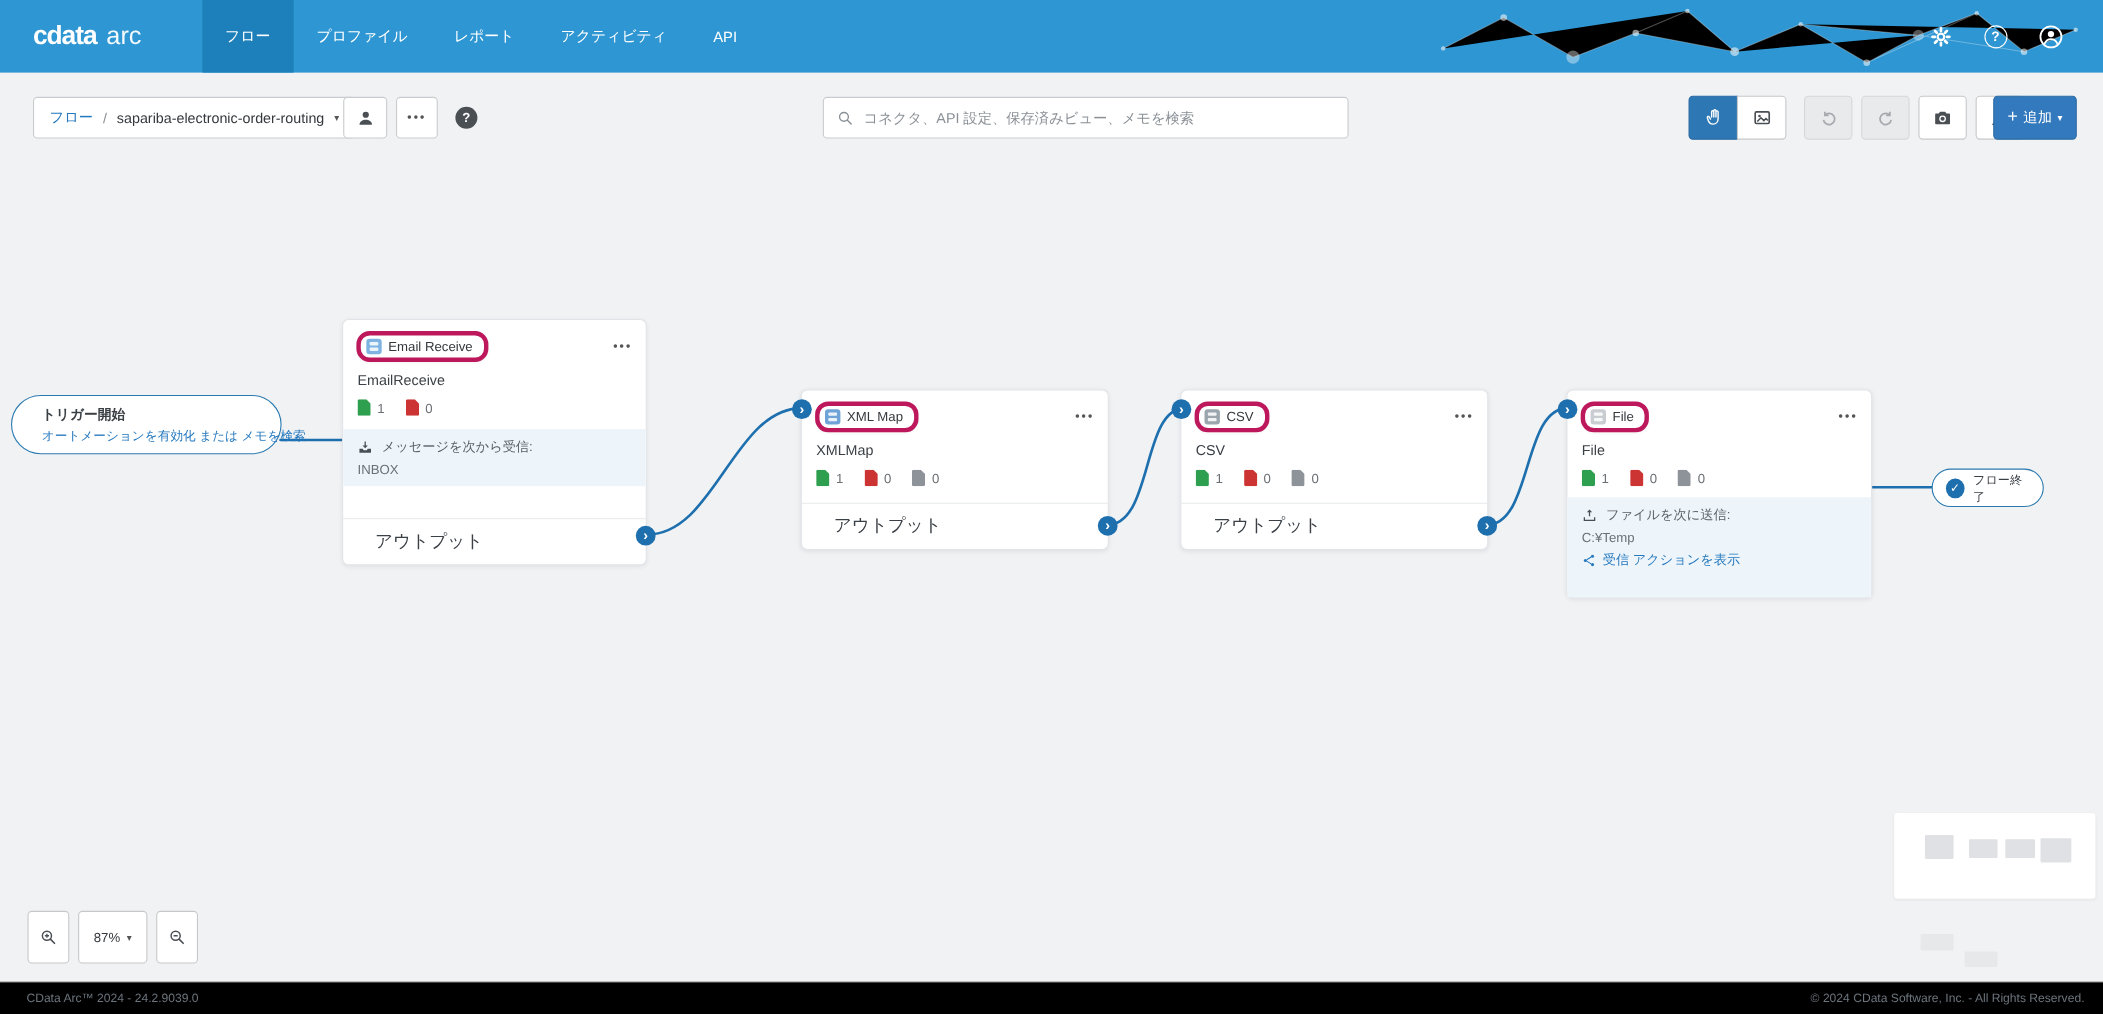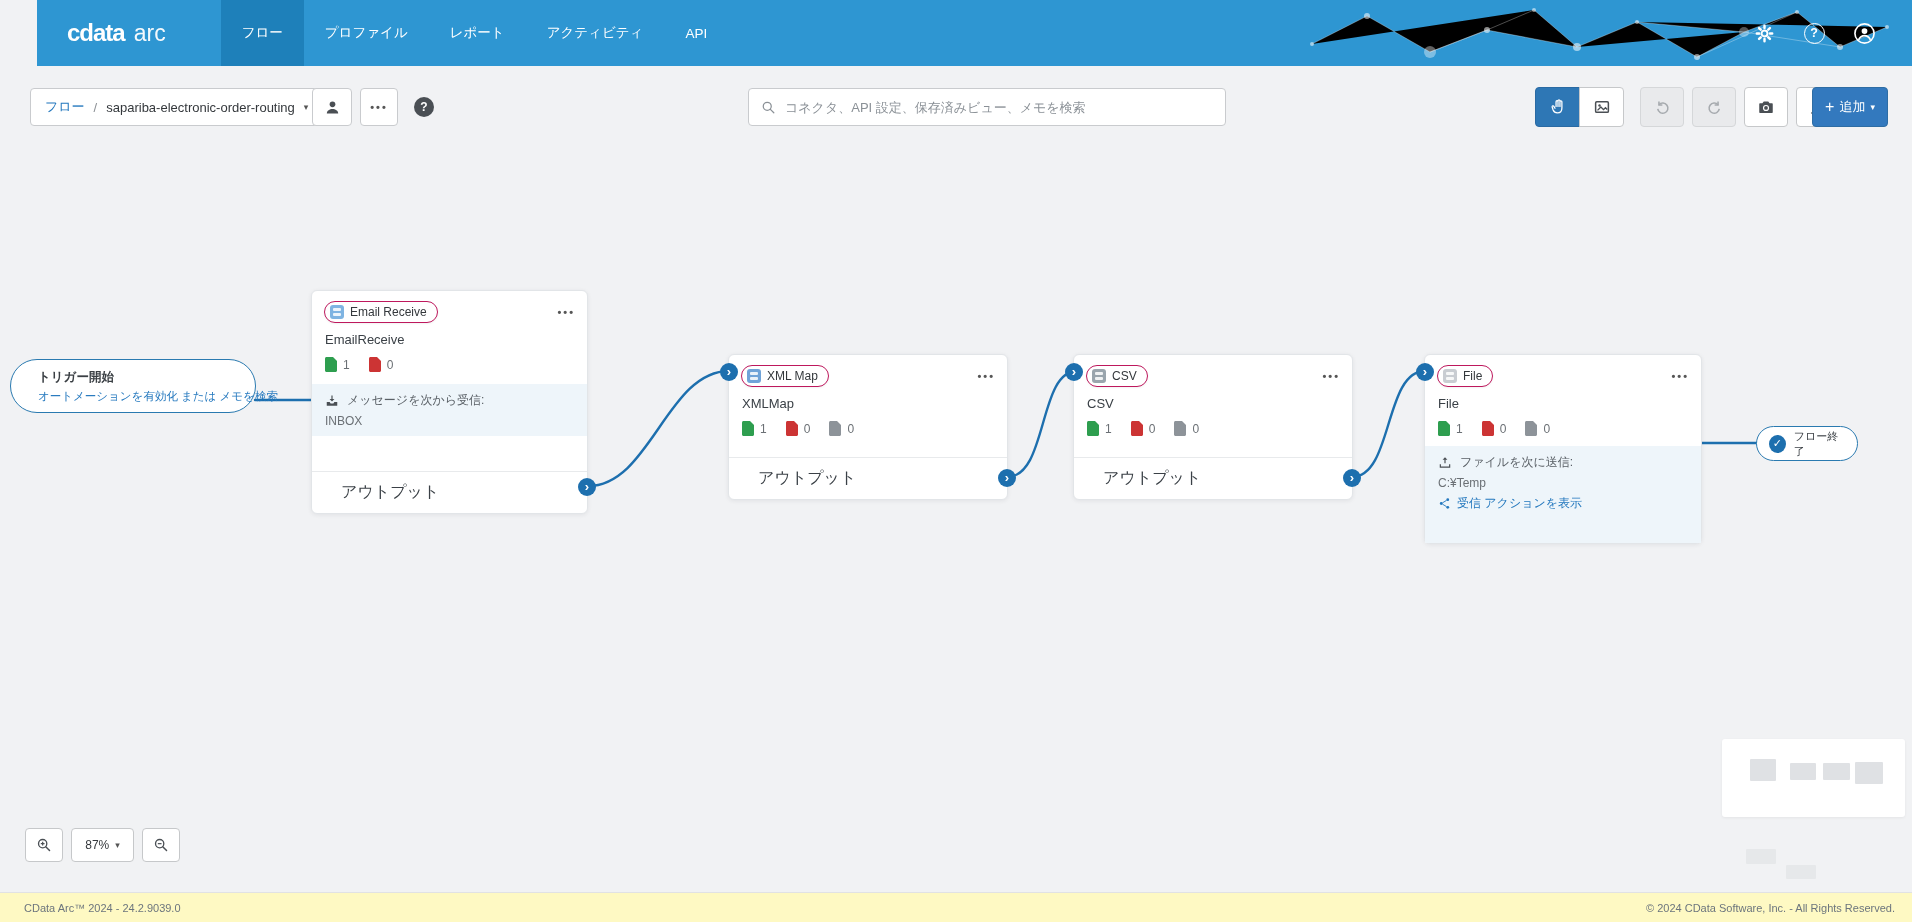--- a/index.html
+++ b/index.html
@@ -5,21 +5,21 @@
   :root{
     --nav-bg:#2E96D2; --nav-active:#1E80BA; --canvas:#F1F2F4; --accent:#1D6FAE;
     --link:#2478BE; --btn-primary:#3379BE; --card-border:#E2E5E8; --success:#2E9E4F;
     --error:#CC3434; --neutral:#8D9399; --txt:#3A4046; --muted:#6B7075;
   }
   *{box-sizing:border-box; margin:0; padding:0;}
   html,body{width:1912px; height:922px; overflow:hidden;}
   body{font-family:"Liberation Sans","DejaVu Sans",sans-serif; background:var(--canvas); position:relative;}
 
   
-  .nav{height:66px; background:var(--nav-bg); display:flex; align-items:center; position:relative; z-index:5; color:#fff;margin-left:37px;}
+  .nav{height:66px; background:var(--nav-bg); display:flex; align-items:center; position:relative; z-index:5; color:#fff;}
   .logo{display:flex; align-items:baseline; gap:9px; margin-left:30px; white-space:nowrap;}
   .logo .p1{font-size:24px; font-weight:bold; letter-spacing:-1px;}
   .logo .p2{font-size:23px; font-weight:300; opacity:.95;}
   .tabs{display:flex; height:66px; margin-left:55px;}
   .tab{display:flex; align-items:center; padding:0 21px; font-size:13.5px; cursor:pointer; white-space:nowrap;}
   .tab.active{background:var(--nav-active);}
   .nav-right{position:absolute; right:36px; top:0; height:66px; display:flex; align-items:center; gap:26px; z-index:6;}
   .nav-icon{width:24px; height:24px; display:flex; align-items:center; justify-content:center; cursor:pointer;}
   .circ{width:21px; height:21px; border:1.6px solid #fff; border-radius:50%; display:flex; align-items:center; justify-content:center; font-size:12.5px; font-weight:bold; color:#fff;}
   .net{position:absolute; right:0; top:0; pointer-events:none;}
@@ -53,53 +53,53 @@
   .trigger{left:10px; top:293px; width:246px; height:54px; border-radius:28px; padding:0 16px; gap:11px;}
   .trigger .t1{font-size:12.5px; color:#3a3f44; font-weight:bold;}
   .trigger .t2{font-size:11.5px; color:var(--link); margin-top:3px; white-space:nowrap;}
   .flow-end{left:1756px; top:360px; width:102px; height:35px; border-radius:18px; padding:0 12px; gap:8px;}
   .flow-end .chk{width:18px; height:18px; border-radius:50%; background:var(--accent); color:#fff; font-size:11px; display:flex; align-items:center; justify-content:center;}
   .flow-end .lbl{font-size:11px; color:#3a3f44;}
 
   
   .card{position:absolute; background:#fff; border:1px solid var(--card-border); border-radius:6px; box-shadow:0 1px 4px rgba(33,40,48,.08); display:flex; flex-direction:column; padding-top:10px;}
   .card-head{display:flex; align-items:center; justify-content:space-between; padding:0 12px;}
-  .badge{display:flex; align-items:center; gap:6px; border:1px solid #be185d; border-radius:12px; padding:3px 10px 3px 5px; font-size:12px; color:#34383c; background:#fff; box-shadow:0 1px 2px rgba(0,0,0,.05); cursor:pointer;}
+  .badge{display:flex; align-items:center; gap:6px; border:4px solid #be185d; border-radius:12px; padding:3px 10px 3px 5px; font-size:12px; color:#34383c; background:#fff; box-shadow:0 1px 2px rgba(0,0,0,.05); cursor:pointer;}
   .badge .mini{width:14px; height:14px; border-radius:3px; position:relative;}
   .badge .mini::after{content:""; position:absolute; left:3px; top:3px; right:3px; height:3px; background:rgba(255,255,255,.85); border-radius:1px; box-shadow:0 5px 0 rgba(255,255,255,.85);}
   .more{letter-spacing:2px; color:#555; font-size:11px; font-weight:bold; cursor:pointer; line-height:1;}
   .card-name{font-size:13px; color:var(--txt); padding:0 13px; margin-top:9px;}
   .counts{display:flex; gap:19px; padding:0 13px; margin-top:10px; align-items:center;}
   .cnt{display:flex; align-items:center; gap:6px; font-size:12px; color:var(--muted);}
   .info{background:#EEF5FA; margin-top:12px; padding:8px 13px; font-size:12px; color:#5A6066;}
   .info .row{display:flex; align-items:center; gap:8px;}
   .info .val{margin-top:5px; color:#6B7075;}
   .info .lnk{margin-top:5px; display:flex; align-items:center; gap:6px; color:var(--link); cursor:pointer;}
   .card-foot{margin-top:auto; border-top:1px solid #E8EAEC; padding:10px 29px; font-size:16px; color:var(--txt);}
   .port{position:absolute; width:18px; height:18px; border-radius:50%; background:var(--accent); color:#fff; display:flex; align-items:center; justify-content:center; font-size:13px; font-weight:bold; cursor:pointer; z-index:3; line-height:1;}
   .port span{margin-top:-2px;}
 
   #node-email{left:311px; top:224px; width:277px; height:224px;}
   #node-xmlmap{left:728px; top:288px; width:280px; height:146px;}
   #node-csv{left:1073px; top:288px; width:280px; height:146px;}
   #node-file{left:1424px; top:288px; width:278px; height:190px;}
 
   
-  .zoomer{position:absolute; top:762px; height:34px; background:#fff; border:1px solid #C6C8CA; border-radius:4px; display:flex; align-items:center; justify-content:center; cursor:pointer;}
+  .zoomer{position:absolute; top:762px; height:48px; background:#fff; border:1px solid #C6C8CA; border-radius:4px; display:flex; align-items:center; justify-content:center; cursor:pointer;}
   #zoom-in{left:25px; width:38px;}
   #zoom-level{left:71px; width:63px; gap:6px; font-size:12px; color:#34383c;}
   #zoom-out{left:142px; width:38px;}
 
   
   .minimap{position:absolute; left:1722px; top:673px; width:183px; height:78px; background:#fff; border-radius:3px; box-shadow:0 1px 3px rgba(0,0,0,.06); cursor:pointer;}
   .mm{position:absolute; background:#DFE1E4; border-radius:1px;}
   .mm-out{position:absolute; background:#E6E8EA; border-radius:1px;}
 
   
-  .footer{position:absolute; left:0; bottom:0; width:1912px; height:30px; background:#fef9c3; border-top:1px solid #E1E2E4; display:flex; align-items:center; justify-content:space-between; padding:0 17px 0 24px; font-size:11px; color:#6C757D;}
+  .footer{position:absolute; left:0; bottom:0; width:1912px; height:30px; background:#000000; border-top:1px solid #E1E2E4; display:flex; align-items:center; justify-content:space-between; padding:0 17px 0 24px; font-size:11px; color:#6C757D;}
 
   svg{display:block;}
 </style>
 </head>
 <body>
 
 <div class="nav">
   <svg class="net" width="640" height="66" viewBox="0 0 640 66">
     <g stroke="rgba(255,255,255,.30)" stroke-width="1">
       <path d="M40 44L95 16L158 52L215 30L262 10M158 52L215 30M262 10L305 47L215 30M305 47L365 22L425 57L472 32M365 22L472 32L525 12L568 47L615 27M472 32L568 47M525 12L425 57"></path>

